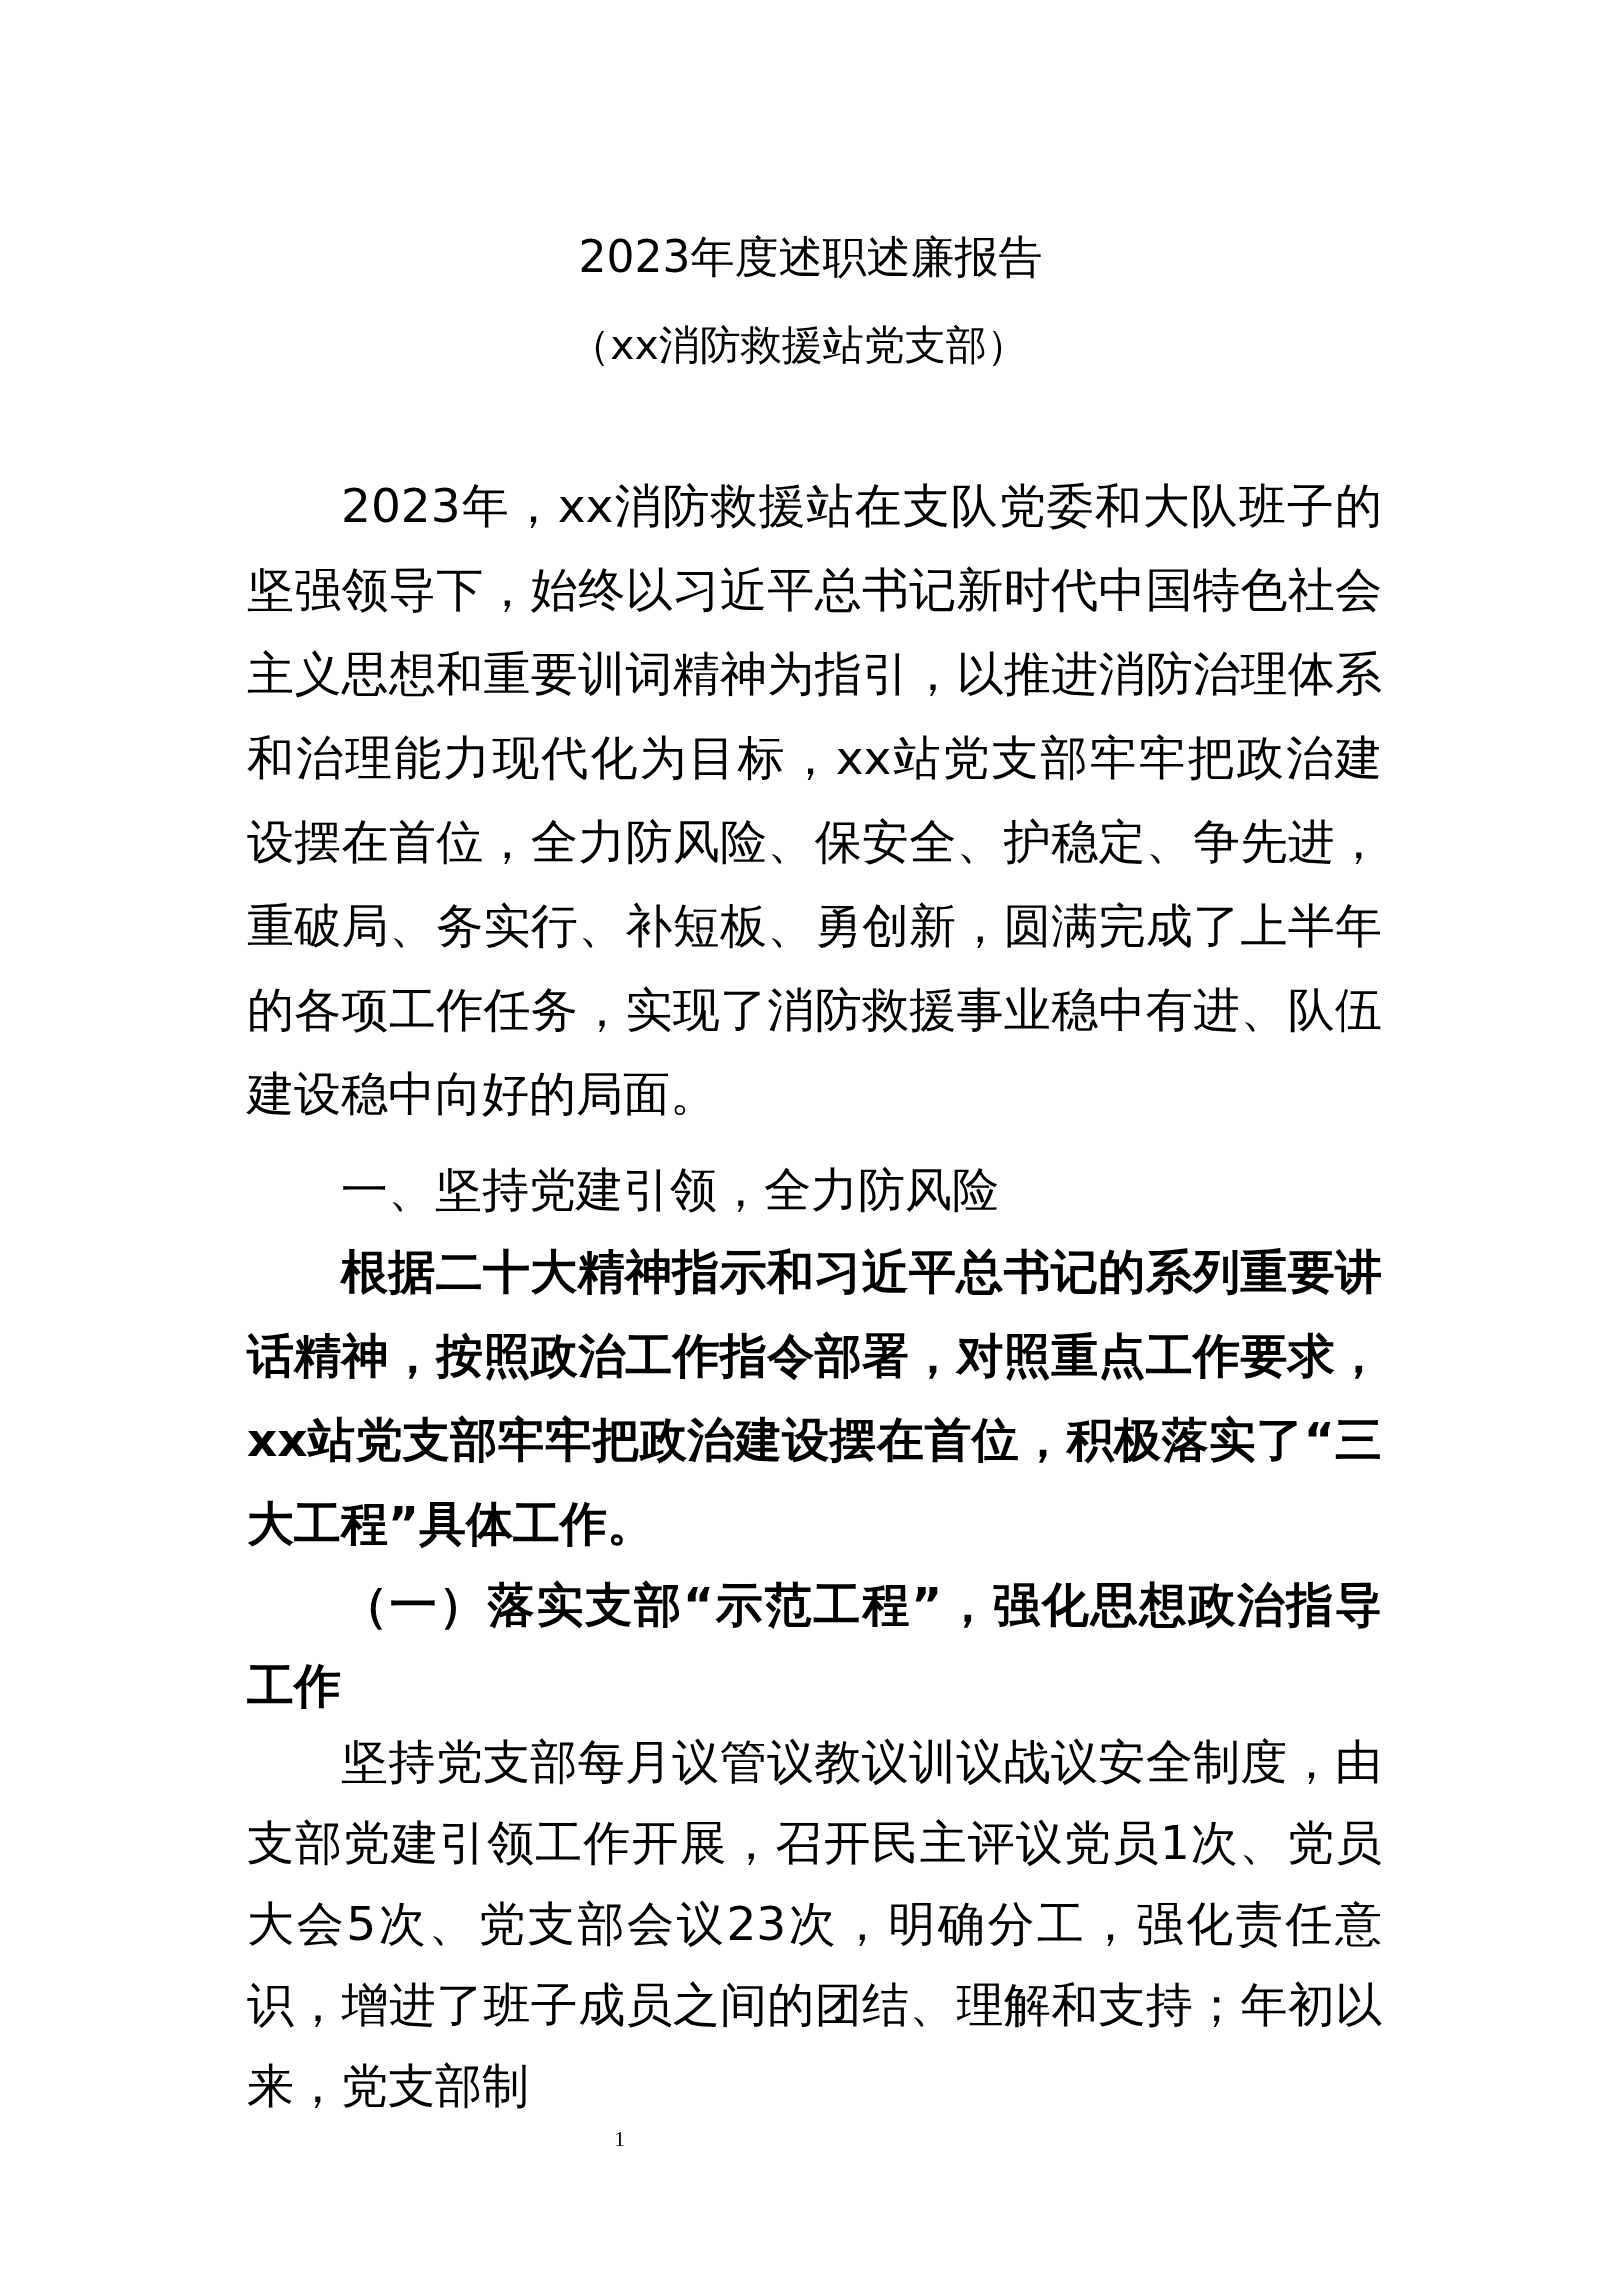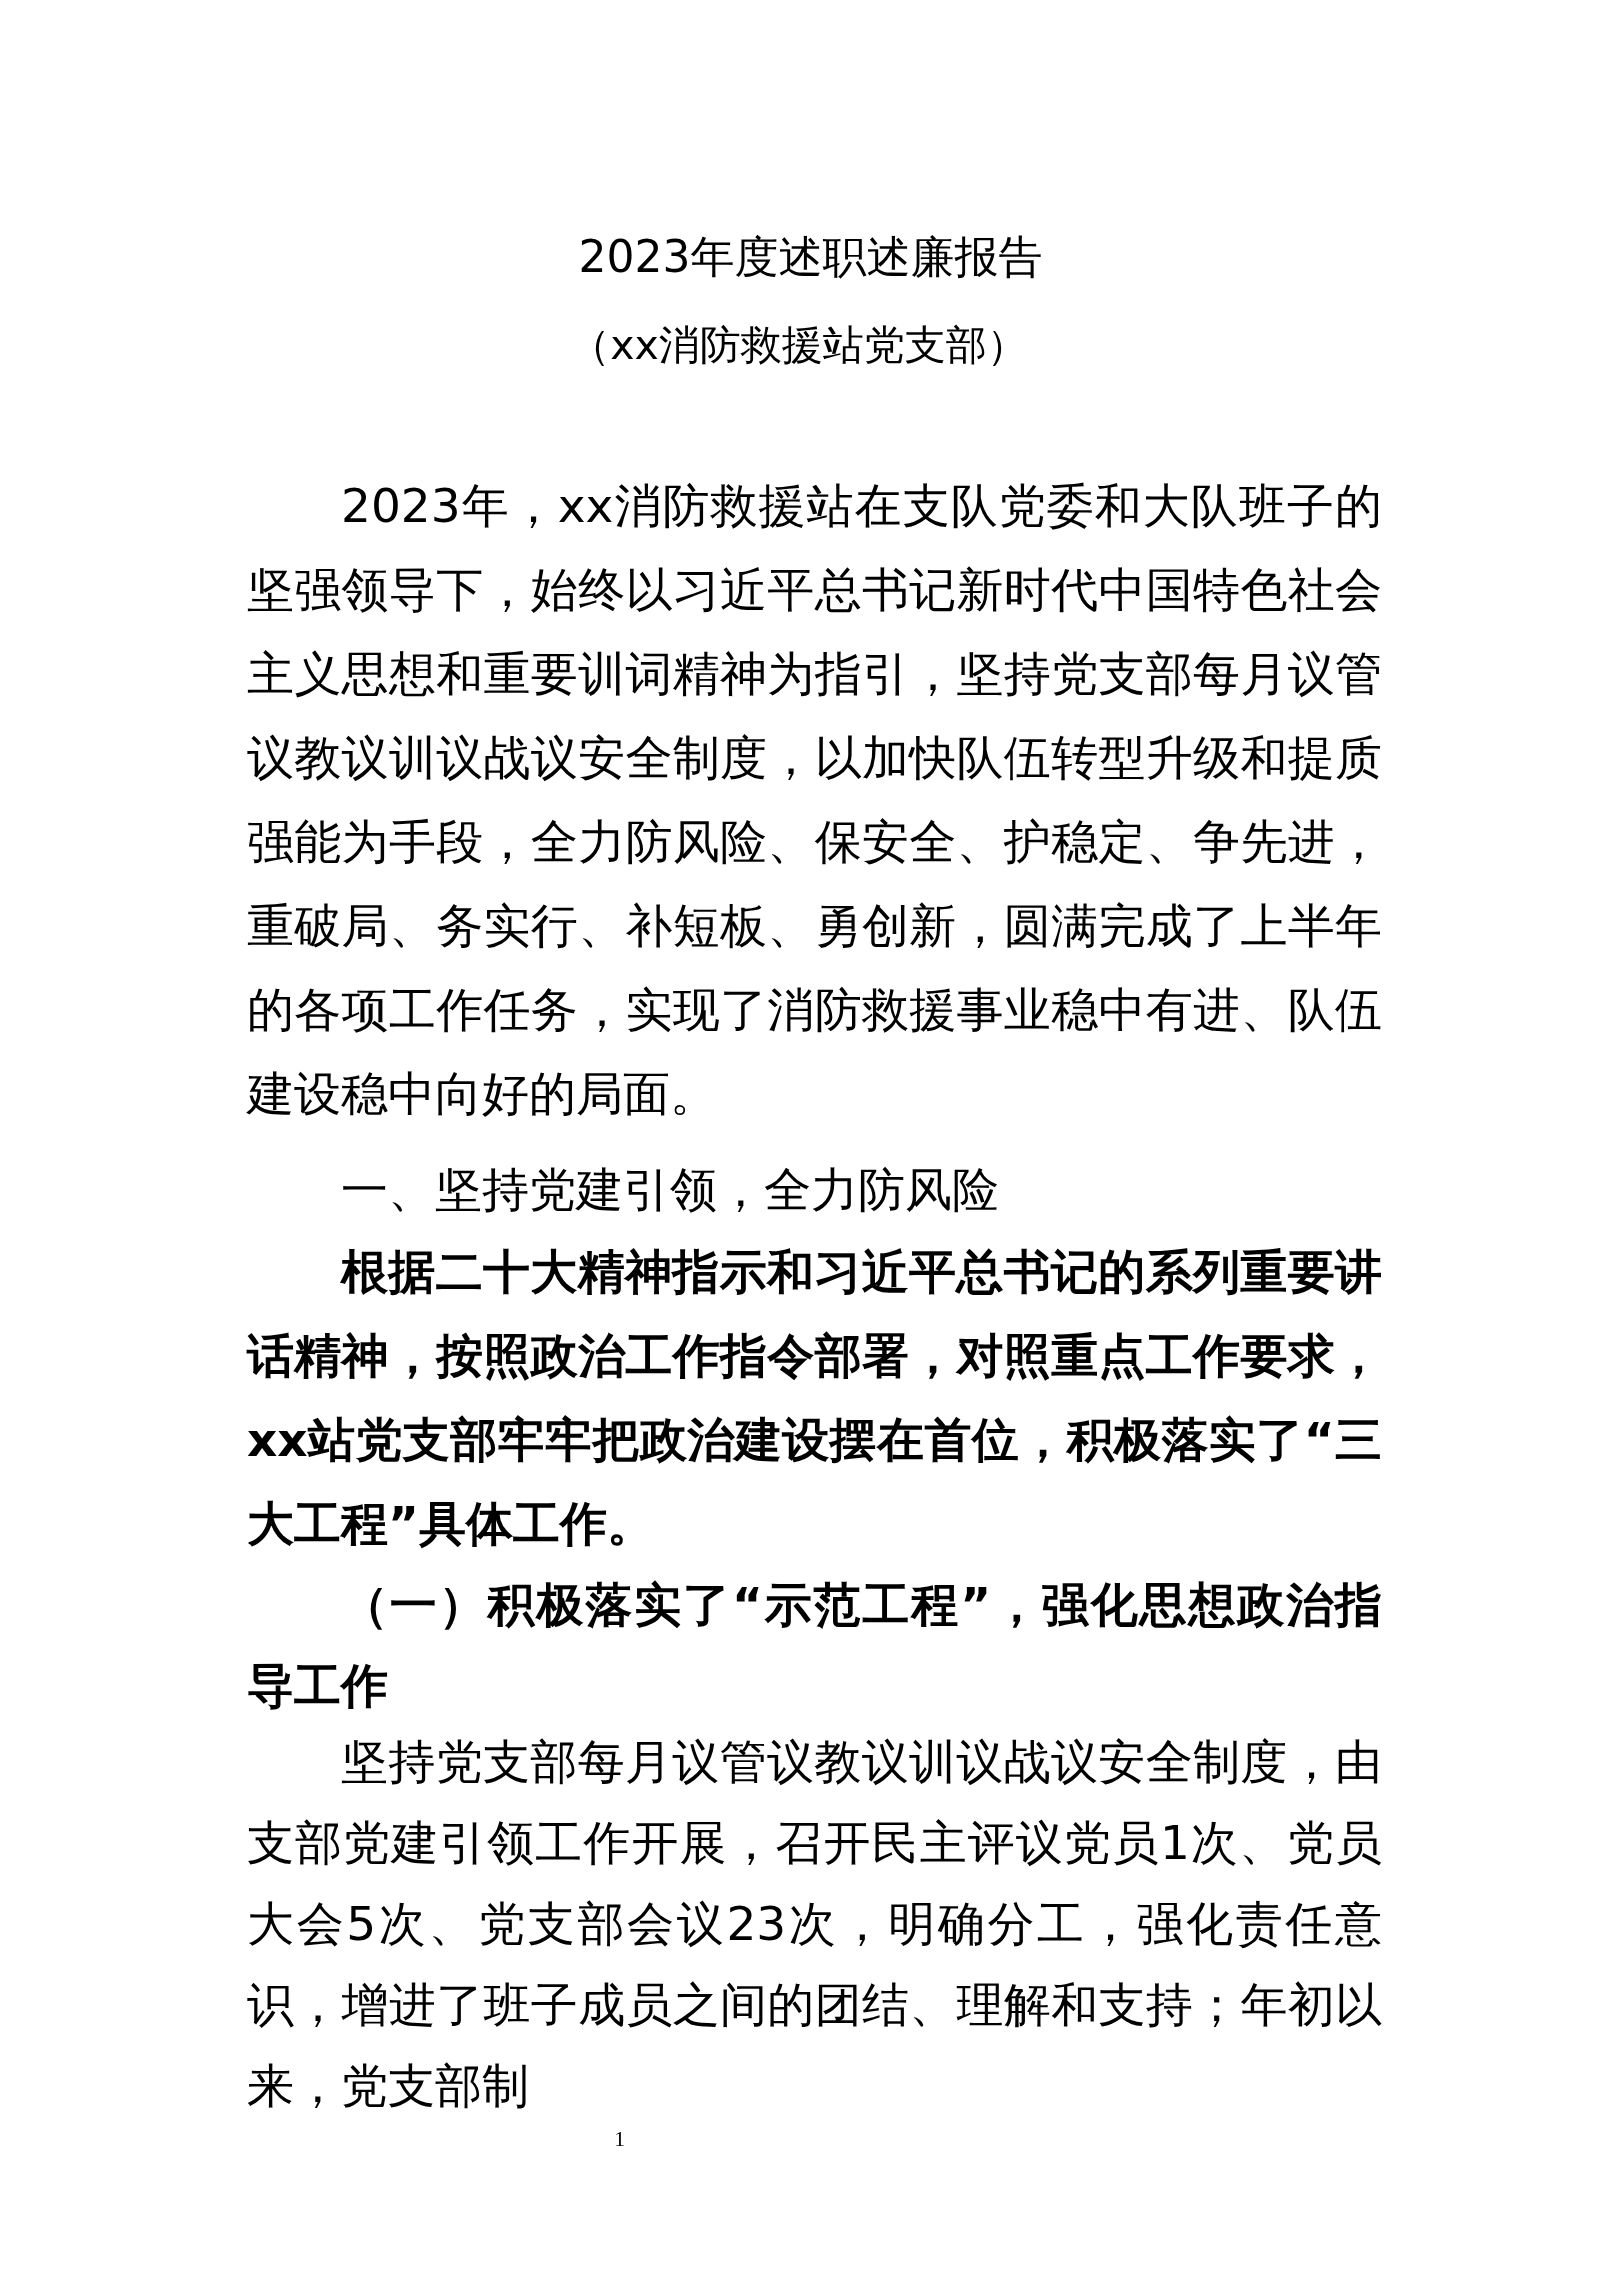--- a/index.html
+++ b/index.html
@@ -16,25 +16,25 @@
   .pagenum { position:absolute; left:608px; width:23.5px; top:2127px; text-align:center;
              font-family:"Liberation Serif", "DejaVu Serif", serif; font-size:21.6px; }
 </style>
 </head>
 <body>
 
 <div>
   <div class="title">2023年度述职述廉报告</div>
   <div class="subtitle">（xx消防救援站党支部）</div>
 
-  <p class="para" style="top:464px; margin:0;">2023年，xx消防救援站在支队党委和大队班子的坚强领导下，始终以习近平总书记新时代中国特色社会主义思想和重要训词精神为指引，坚持党支部每月议管议教议训议战议安全制度，以加快队伍转型升级和提质强能为手段，全力防风险、保安全、护稳定、争先进，重破局、务实行、补短板、勇创新，圆满完成了上半年的各项工作任务，实现了消防救援事业稳中有进、队伍建设稳中向好的局面。</p>
+  <p class="para" style="top:464px; margin:0;">2023年，xx消防救援站在支队党委和大队班子的坚强领导下，始终以习近平总书记新时代中国特色社会主义思想和重要训词精神为指引，以推进消防治理体系和治理能力现代化为目标，xx站党支部牢牢把政治建设摆在首位，全力防风险、保安全、护稳定、争先进，重破局、务实行、补短板、勇创新，圆满完成了上半年的各项工作任务，实现了消防救援事业稳中有进、队伍建设稳中向好的局面。</p>
 
   <p class="para" style="top:1148px; margin:0;">一、坚持党建引领，全力防风险</p>
 
   <p class="para" style="top:1230px; margin:0;font-weight:bold;">根据二十大精神指示和习近平总书记的系列重要讲话精神，按照政治工作指令部署，对照重点工作要求，xx站党支部牢牢把政治建设摆在首位，积极落实了“三大工程”具体工作。</p>
 
-  <p class="para bold tight" style="top:1564px; margin:0;">（一）积极落实了“示范工程”，强化思想政治指导工作</p>
+  <p class="para bold tight" style="top:1564px; margin:0;">（一）落实支部“示范工程”，强化思想政治指导工作</p>
 
   <p class="para tight" style="top:1721px; margin:0;">坚持党支部每月议管议教议训议战议安全制度，由支部党建引领工作开展，召开民主评议党员1次、党员大会5次、党支部会议23次，明确分工，强化责任意识，增进了班子成员之间的团结、理解和支持；年初以来，党支部制</p>
 
   <div class="pagenum">1</div>
 </div>
 
 
 </body></html>

